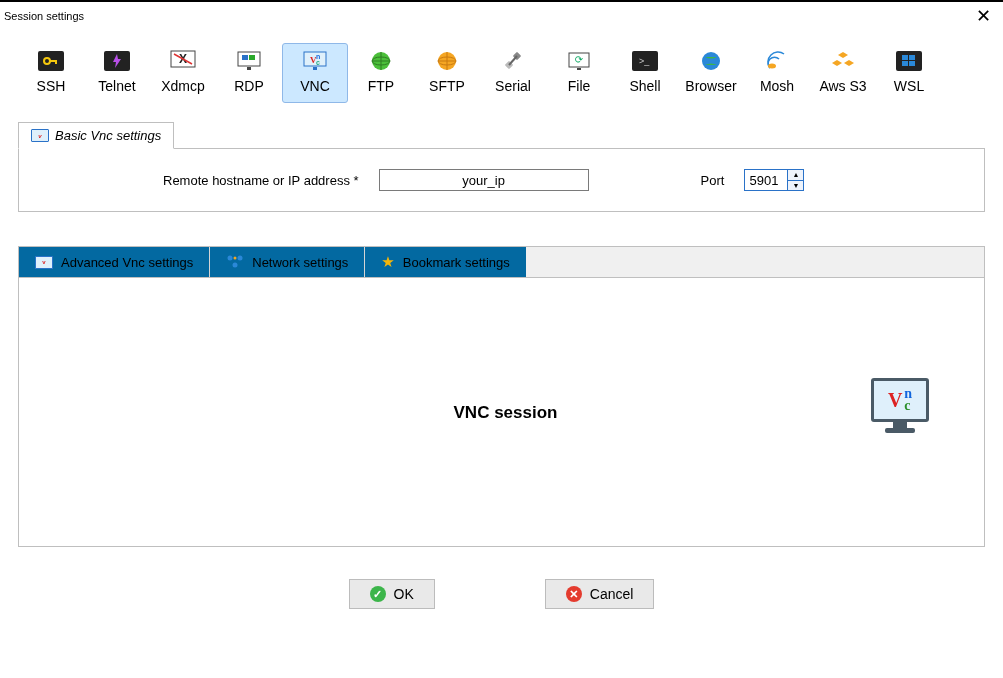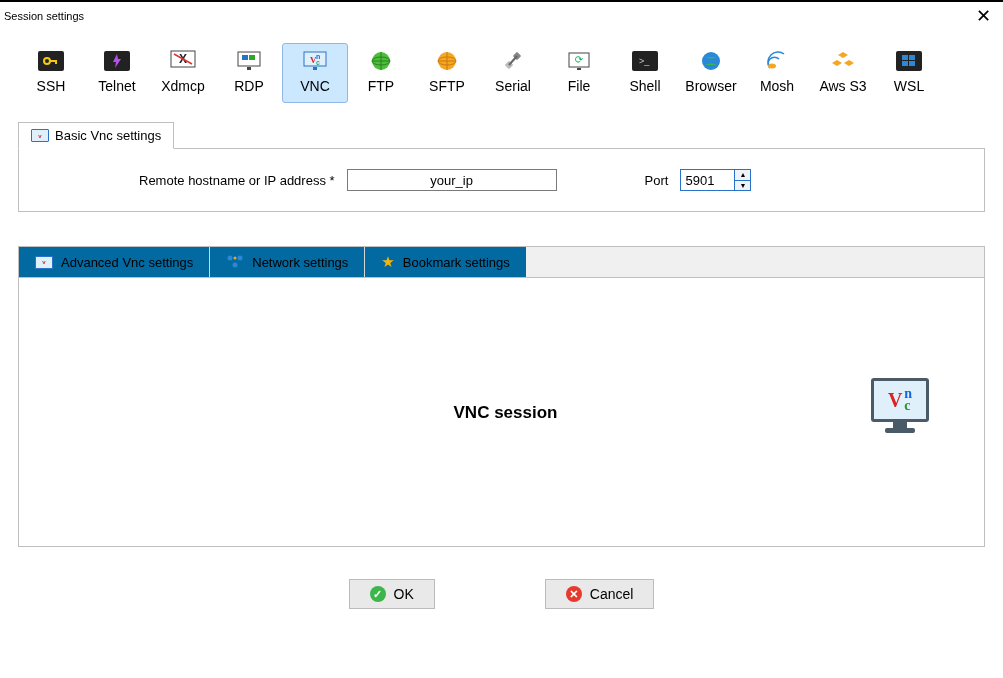--- a/index.html
+++ b/index.html
@@ -62,36 +62,37 @@
   }
   
   .panel-area { padding: 18px 18px 0 18px; }
   .tab-single {
     display:inline-flex; align-items:center; gap:6px;
     border:1px solid #bfbfbf; border-bottom:1px solid #fff;
     background:#fff; padding:5px 12px;
     position:relative; top:1px; z-index:2;
     font-size:13px;
     cursor:pointer;
+    font-style:italic;
   }
   .panel1 {
     border:1px solid #bfbfbf; padding:20px 16px;
     display:flex; align-items:center; gap:24px;
     justify-content:flex-start;
   }
-  .field-row { display:flex; align-items:center; gap:12px; }
+  .field-row { display:flex; align-items:center; gap:20px;margin-left:24px; }
   .field-label { font-size:13px; }
   input.text {
     border:1px solid #7a7a7a; height:22px; padding:2px 6px;
     font-size:13px; outline:none;
   }
   .host { width:210px;text-align:center; }
   .port-wrap { display:flex; align-items:center; }
   .port {
-    width:55px; height:22px; border:1px solid #2a72c8;
+    width:44px; height:22px; border:1px solid #2a72c8;
     padding:2px 4px; font-size:13px; outline:none;
   }
   .spinner {
     width:16px; height:22px; border:1px solid #2a72c8; border-left:0;
     display:flex; flex-direction:column;
   }
   .spin-btn {
     flex:1; display:flex;align-items:center;justify-content:center;
     font-size:7px; background:#eef3fb; cursor:pointer;
     border-bottom:1px solid #2a72c8;

